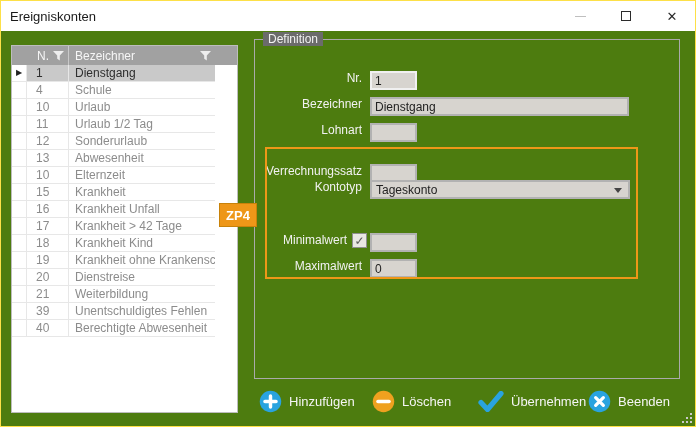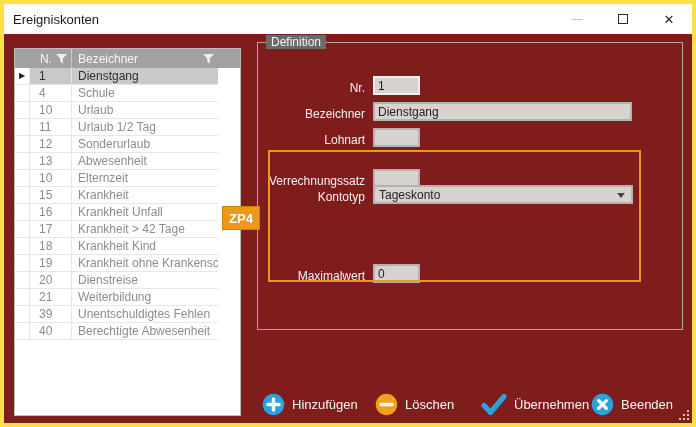--- a/index.html
+++ b/index.html
@@ -1,19 +1,19 @@
 <!DOCTYPE html>
 <html><head>
 <meta charset="utf-8">
 <style>
   * { margin:0; padding:0; box-sizing:border-box; }
   html,body { width:696px; height:427px; background:#444; }
   .window {
     position:relative; width:696px; height:427px;
-    background:#7f1d1d; border:4px solid #fde047;
+    background:#4d7c0f; border:1px solid #fde047;
     font-family:"Liberation Sans", sans-serif; overflow:hidden;
   }
   
   .titlebar { position:absolute; top:0; left:0; right:0; height:30px; background:#ffffff; display:flex; align-items:center; }
   .title { margin-left:9px; font-size:13px; color:#1a1a1a; }
   .win-controls { margin-left:auto; display:flex; height:100%; }
   .ctrl { width:46px; height:100%; display:flex; align-items:center; justify-content:center; cursor:default; }
   .dash { width:11px; height:1px; background:#bfbfbf; }
   .sq { width:10px; height:10px; border:1px solid #2b2b2b; }
   .xglyph { font-size:13px; color:#2b2b2b; line-height:1; }
@@ -26,23 +26,23 @@
   .funnel { margin-left:auto; margin-right:4px; display:block; }
   .trow { display:flex; height:17px; font-size:12px; color:#8c8c8c; align-items:stretch; }
   .cell { border-bottom:1px solid #e7e7e7; display:flex; align-items:center; }
   .cell.sel { width:15px; border-right:1px solid #e7e7e7; justify-content:center; background:#fff; }
   .cell.nr  { width:42px; padding-left:9px; border-right:1px solid #e7e7e7; }
   .cell.bez { width:146px; padding-left:6px; white-space:nowrap; overflow:hidden; }
   .trow.selected .cell.nr, .trow.selected .cell.bez { background:#c9c9c9; color:#2e2e2e; }
   .arrow { font-size:8px; color:#222; display:none; line-height:1; }
   .trow.selected .arrow { display:block; }
   
-  .groupbox { position:absolute; left:253px; top:38px; width:426px; height:288px; border:1px solid #aaaaaa; }
+  .groupbox { position:absolute; left:253px; top:38px; width:426px; height:340px; border:1px solid #aaaaaa; }
   .legend { position:absolute; top:-8px; left:8px; background:#6b6b6b; padding:0 5px; color:#f2f2f2; font-size:12px; }
-  .frow { position:absolute; left:0; display:flex; align-items:flex-end; height:21px; }
+  .frow { position:absolute; left:0; display:flex; align-items:flex-start; height:21px; }
   .flabel { width:107px; text-align:right; margin-right:8px; color:#f2f2f2; font-size:12px; }
   .flabel.short { width:92px; margin-right:5px; }
   .tinput { height:19px; border:2px solid #b2b2b2; background:#d7d4cf; font-family:"Liberation Sans",sans-serif; font-size:12px; color:#222; padding:0 3px; outline:none; }
   .tinput.focused { border-color:#f0f0f0; }
   .w-sm { width:47px; }
   .w-lg { width:259px; }
   .combo { width:260px; height:19px; border:2px solid #b2b2b2; background:#d7d4cf; display:flex; align-items:center; padding:0 4px; font-size:12px; color:#222; position:relative; }
   .combo-arrow { position:absolute; right:6px; top:6px; width:0; height:0; border-left:4px solid transparent; border-right:4px solid transparent; border-top:5px solid #444; }
   .checkbox { width:15px; height:15px; background:#e9e7e3; border:1px solid #8f8f8f; display:flex; align-items:center; justify-content:center; margin-right:3px; }
   .checkmark { font-size:12px; color:#5a5a5a; line-height:1; display:none; }
@@ -202,20 +202,27 @@
     </div>
 
     <div class="frow" style="top:140px;">
       <span class="flabel">Kontotyp</span>
       <div class="combo">
         <span>Tageskonto</span>
         <span class="combo-arrow"></span>
       </div>
     </div>
 
+    <div class="frow" style="top:193px;">
+      <span class="flabel short">Minimalwert</span>
+      <div class="checkbox checked" id="min-checkbox">
+          <span class="checkmark">✓</span>
+        </div>
+      <input class="tinput w-sm" value="" style="">
+    </div>
 
     <div class="frow" style="top:219px;">
       <span class="flabel">Maximalwert</span>
       <input class="tinput w-sm" value="0" style="">
     </div>
   </div>
 
   <div class="hl-box"></div>
   <div class="zp-badge">ZP4</div>
 

